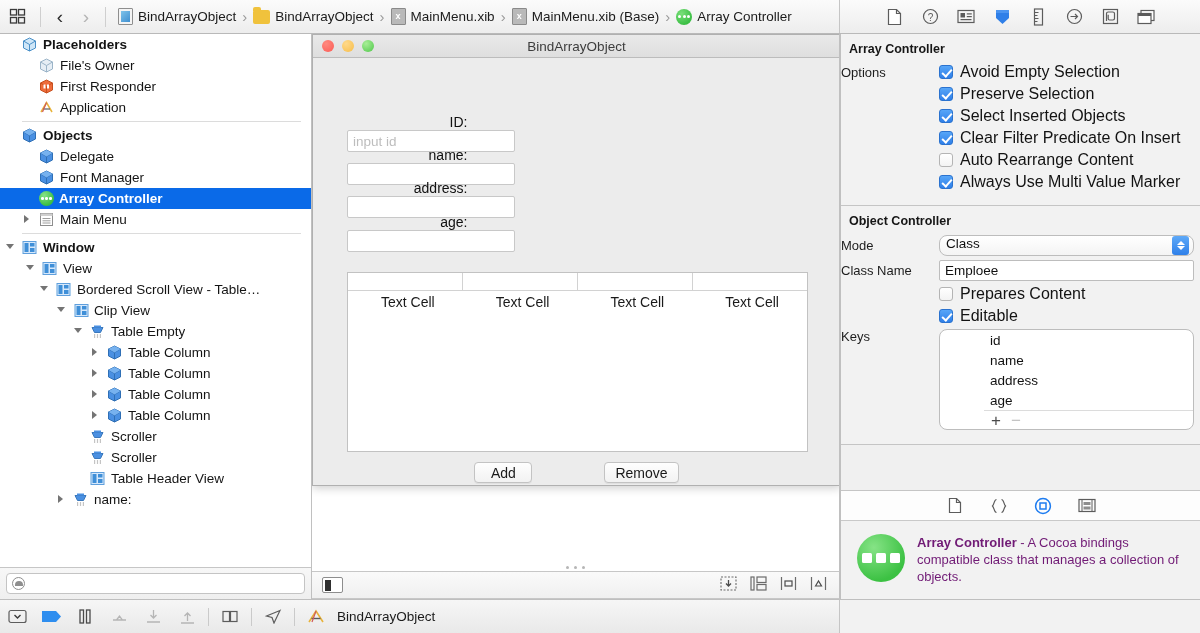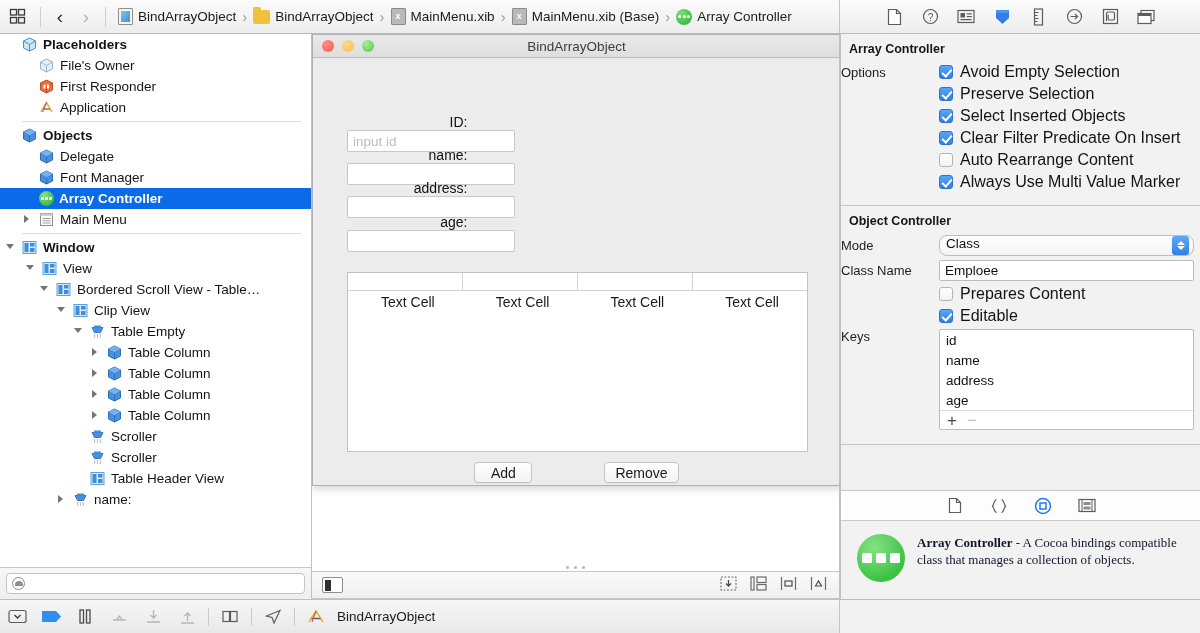--- a/index.html
+++ b/index.html
@@ -227,22 +227,22 @@
   .stepper i.up { border-left:4px solid transparent; border-right:4px solid transparent; border-bottom:4px solid #fff; }
   .stepper i.dn { border-left:4px solid transparent; border-right:4px solid transparent; border-top:4px solid #fff; }
 
   .textfield {
     flex: 1; margin-right: 6px; height: 21px; background: #fff; border: 1px solid #bdbdbd;
     border-radius: 2px; display:flex; align-items:center; padding: 0 5px;
   }
   .textfield input { border:0; outline:0; width:100%; font-size: 13.5px; font-family: inherit; color:#111; background:transparent; }
 
   .keysbox {
-    flex: 1; margin-right: 6px; background: #fff; border: 1px solid #bdbdbd; border-radius: 2px;
-    display:flex; flex-direction: column;
+    flex: 1; margin-right: 6px; background: #fff; border: 1px solid #bdbdbd; border-radius: 8px;
+    display:flex; flex-direction: column; padding-left: 44px;
   }
   .keyitem { height: 20px; display:flex; align-items:center; padding-left: 6px; font-size: 13.5px; color:#111; }
   .keyfoot { height: 19px; border-top: 1px solid #dcdcdc; display:flex; align-items:center; gap: 10px; padding-left: 7px; }
   .kf-plus { font-size: 17px; line-height: 1; color: #4a4a4a; }
   .kf-minus { font-size: 17px; line-height: 1; color: #c2c2c2; }
 
   .insp-filler { flex: 1; background: #f0f0f0; border-bottom: 1px solid #c5c5c5; }
 
   .libbar {
     height: 30px; min-height:30px; display:flex; align-items:center; justify-content:center; gap: 22px;
@@ -250,21 +250,21 @@
   }
   .libtab { width: 22px; height: 22px; display:flex; align-items:center; justify-content:center; }
 
   .descpanel { height: 78px; min-height:78px; display:flex; align-items:flex-start; gap: 12px; padding: 13px 12px 0 16px; background:#f2f2f2; }
   .desc-icon {
     width: 48px; height: 48px; border-radius: 50%; flex:0 0 auto;
     background: radial-gradient(circle at 35% 28%, #86e386, #3cc143 72%);
     display:flex; align-items:center; justify-content:center; gap: 4px;
   }
   .desc-icon i { width: 10px; height: 10px; background: #fff; border-radius: 1.5px; display:block; }
-  .desc-text { font-size: 13px; line-height: 17px; color: #0f172a; font-family: Liberation Serif, serif; }
+  .desc-text { font-size: 13px; line-height: 17px; color: #701a75; }
   .desc-text b { font-weight: 700; }
 
   
   .bottombar {
     height: 34px; min-height: 34px; display:flex; align-items:center; gap: 0;
     background: linear-gradient(#f6f6f6,#e9e9e9); border-top: 1px solid #bfbfbf;
     width: 840px; border-right: 1px solid #c5c5c5;
   }
   .bb-ic { width: 34px; height: 34px; display:flex; align-items:center; justify-content:center; }
   .bb-sep { width:1px; height: 18px; background:#cacaca; margin: 0 4px; }
@@ -493,21 +493,21 @@
           <div class="row" style="padding-left: 40px;">
             <span class="disclose open"></span>
             <span class="oi"><svg width="15" height="15" viewBox="0 0 15 15">
                 <rect x="1" y="1.5" width="13" height="12" fill="#d6e8fb" stroke="#5f9fdc" stroke-width="1"></rect>
                 <rect x="2.5" y="3" width="4" height="9" fill="#3f8fd8"></rect>
                 <rect x="8" y="3" width="4.5" height="3.5" fill="#3f8fd8"></rect>
                 <rect x="8" y="8" width="4.5" height="4" fill="#3f8fd8"></rect>
               </svg></span>
             <span class="rlabel">Bordered Scroll View - Table…</span>
           </div>
-          <div class="row" style="padding-left: 57px;">
+          <div class="row" style="padding-left: 57px; text-align: center;">
             <span class="disclose open"></span>
             <span class="oi"><svg width="15" height="15" viewBox="0 0 15 15">
                 <rect x="1" y="1.5" width="13" height="12" fill="#d6e8fb" stroke="#5f9fdc" stroke-width="1"></rect>
                 <rect x="2.5" y="3" width="4" height="9" fill="#3f8fd8"></rect>
                 <rect x="8" y="3" width="4.5" height="3.5" fill="#3f8fd8"></rect>
                 <rect x="8" y="8" width="4.5" height="4" fill="#3f8fd8"></rect>
               </svg></span>
             <span class="rlabel">Clip View</span>
           </div>
           <div class="row" style="padding-left: 74px;">

